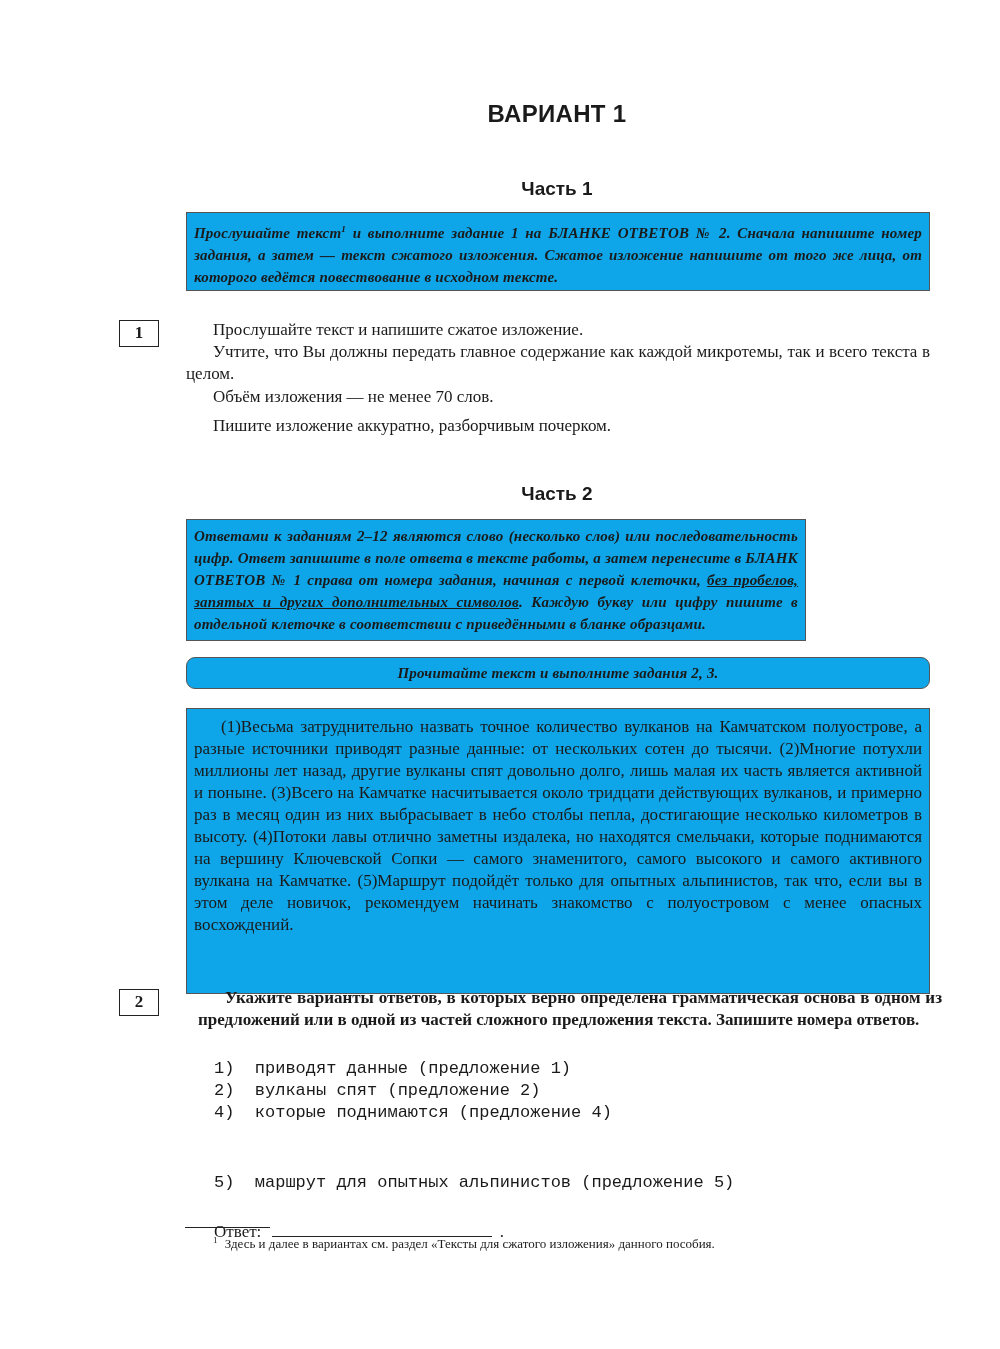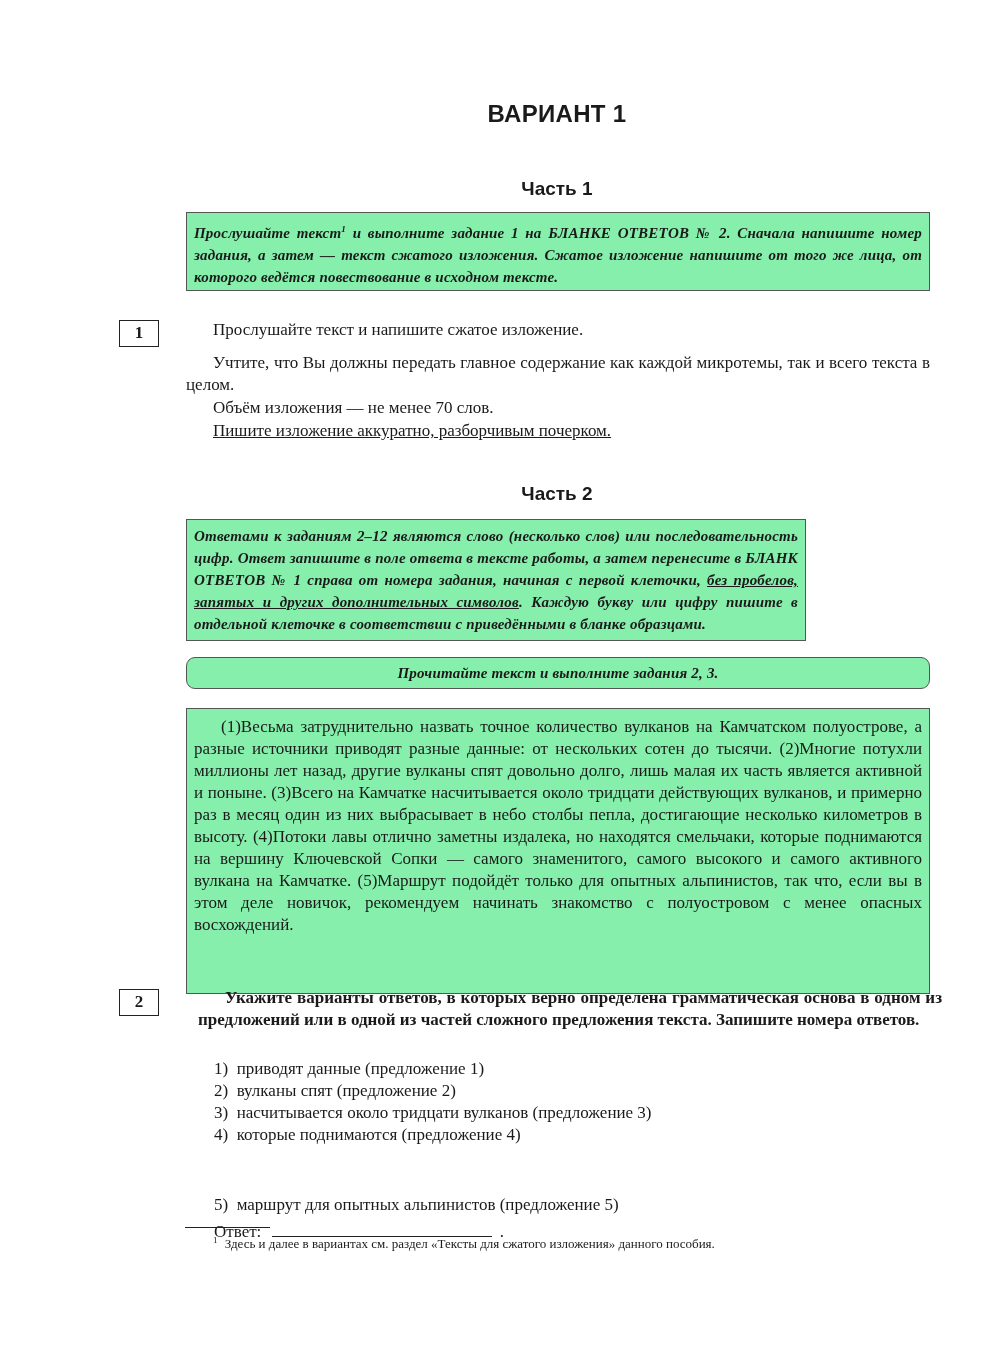--- a/index.html
+++ b/index.html
@@ -3,52 +3,52 @@
 <meta charset="utf-8">
 <style>
   html, body { margin: 0; padding: 0; background: #ffffff; }
   body { width: 1000px; height: 1349px; position: relative; overflow: hidden;
          font-family: "Liberation Serif", "DejaVu Serif", serif; color: #1a1a1a; }
   .abs { position: absolute; }
   .title { left: 0; width: 1114px; top: 100px; text-align: center;
            font-family: "Liberation Sans", sans-serif; font-weight: bold; font-size: 24px; letter-spacing: 0.3px; }
   .part { left: 0; width: 1114px; text-align: center;
           font-family: "Liberation Sans", sans-serif; font-weight: bold; font-size: 19px; }
-  .box { border: 1.5px solid #555; box-sizing: border-box; background: #86efac; }
+  .box { border: 1.5px solid #555; box-sizing: border-box; background: #0ea5e9; }
   .instr { font-style: italic; font-weight: bold; font-size: 15px; line-height: 22px;
            text-align: justify; padding: 5px 7px; letter-spacing: 0.2px; }
   .instr .u { text-decoration: underline; }
   .taskno { width: 40px; height: 27px; border: 1.5px solid #222; box-sizing: border-box;
             text-align: center; font-weight: bold; font-size: 17px; line-height: 24px; }
   .para { font-size: 17px; line-height: 22px; text-align: justify; }
   .indent { text-indent: 27px; }
   .textbox { font-size: 17px; line-height: 22px; text-align: justify; padding: 7px 7px; }
-  .list { font-size: 17px; line-height: 22px; }
+  .list { font-size: 17px; line-height: 22px; font-family: Liberation Mono, monospace; }
   .list div { height: 22px; }
   .answer-line { display: inline-block; width: 220px; border-bottom: 1px solid #222; height: 17px; vertical-align: baseline; margin-left: 6px; }
   .fn-rule { left: 185px; top: 1227px; width: 85px; border-top: 1px solid #222; }
   .footnote { left: 213px; top: 1235px; font-size: 13px; }
   sup { font-size: 9px; }
 </style>
 </head>
 <body>
 
 <div class="abs title">ВАРИАНТ 1</div>
 <div class="abs part" style="top:178px;">Часть 1</div>
 
 <div class="abs box instr" style="left:186px; top:212px; width:744px; height:79px;">
   <span>Прослушайте текст</span><sup>1</sup><span> и выполните задание 1 на БЛАНКЕ ОТВЕТОВ № 2. Сначала напишите номер задания, а затем — текст сжатого изложения. Сжатое изложение напишите от того же лица, от которого ведётся повествование в исходном тексте.</span>
 </div>
 
 <div class="abs taskno" style="left:119px; top:320px;">1</div>
 <div class="abs" style="left:186px; top:319px; width:744px;">
   <div class="para indent">Прослушайте текст и напишите сжатое изложение.</div>
-  <div class="para indent" style="margin-top:11px;">Учтите, что Вы должны передать главное содержание как каждой микротемы, так и всего текста в целом.</div>
+  <div class="para indent" style="margin-top:0;">Учтите, что Вы должны передать главное содержание как каждой микротемы, так и всего текста в целом.</div>
   <div class="para indent" style="margin-top:1px;">Объём изложения — не менее 70 слов.</div>
-  <div class="para indent" style="margin-top:1px;text-decoration:underline;">Пишите изложение аккуратно, разборчивым почерком.</div>
+  <div class="para indent" style="margin-top:7px;">Пишите изложение аккуратно, разборчивым почерком.</div>
 </div>
 
 <div class="abs part" style="top:483px;">Часть 2</div>
 
 <div class="abs box instr" style="left:186px; top:519px; width:620px; height:122px;">
   <span>Ответами к заданиям 2–12 являются слово (несколько слов) или последовательность цифр. Ответ запишите в поле ответа в тексте работы, а затем перенесите в БЛАНК ОТВЕТОВ № 1 справа от номера задания, начиная с первой клеточки, </span><span class="u">без пробелов, запятых и других дополнительных символов</span><span>. Каждую букву или цифру пишите в отдельной клеточке в соответствии с приведёнными в бланке образцами.</span>
 </div>
 
 <div class="abs box instr" style="left:186px; top:657px; width:744px; height:32px; text-align:center; padding-top:4px;border-radius:9px;">
   <span>Прочитайте текст и выполните задания 2, 3.</span>
@@ -59,21 +59,20 @@
 </div>
 
 <div class="abs taskno" style="left:119px; top:989px;">2</div>
 <div class="abs para indent" style="left:198px; top:987px; width:744px;font-weight:bold;">
   <span>Укажите варианты ответов, в которых верно определена </span><b>грамматическая основа</b><span> в одном из предложений или в одной из частей сложного предложения текста. Запишите номера ответов.</span>
 </div>
 
 <div class="abs list" style="left:214px; top:1058px; width:700px;">
   <div style="white-space:pre;">1)  приводят данные (предложение 1)</div>
   <div style="white-space:pre;">2)  вулканы спят (предложение 2)</div>
-  <div style="white-space:pre;">3)  насчитывается около тридцати вулканов (предложение 3)</div>
   <div style="white-space:pre;">4)  которые поднимаются (предложение 4)</div>
   <div style="white-space:pre;margin-top:48px;">5)  маршрут для опытных альпинистов (предложение 5)</div>
 </div>
 
 <div class="abs para" style="left:214px; top:1219px;">
   <span>Ответ:</span>
   <span class="answer-line"></span>
   <span style="margin-left:4px;">.</span>
 </div>
 

